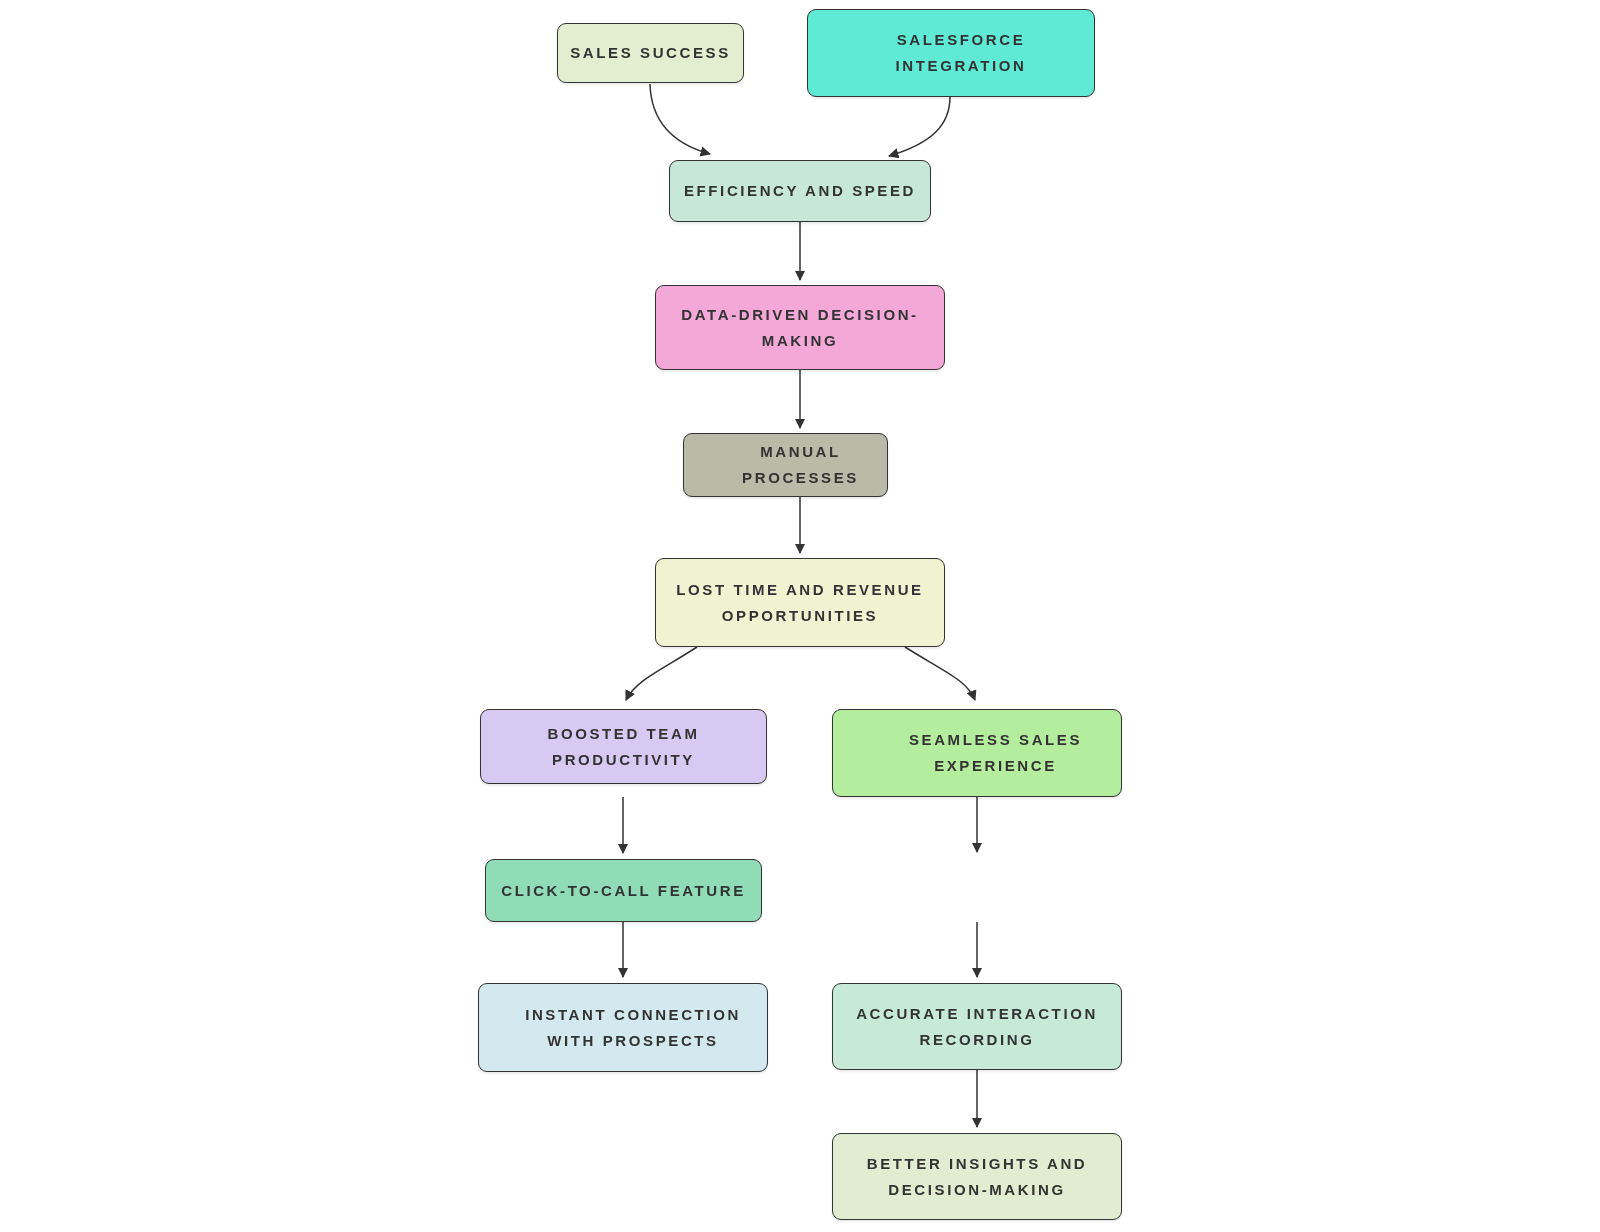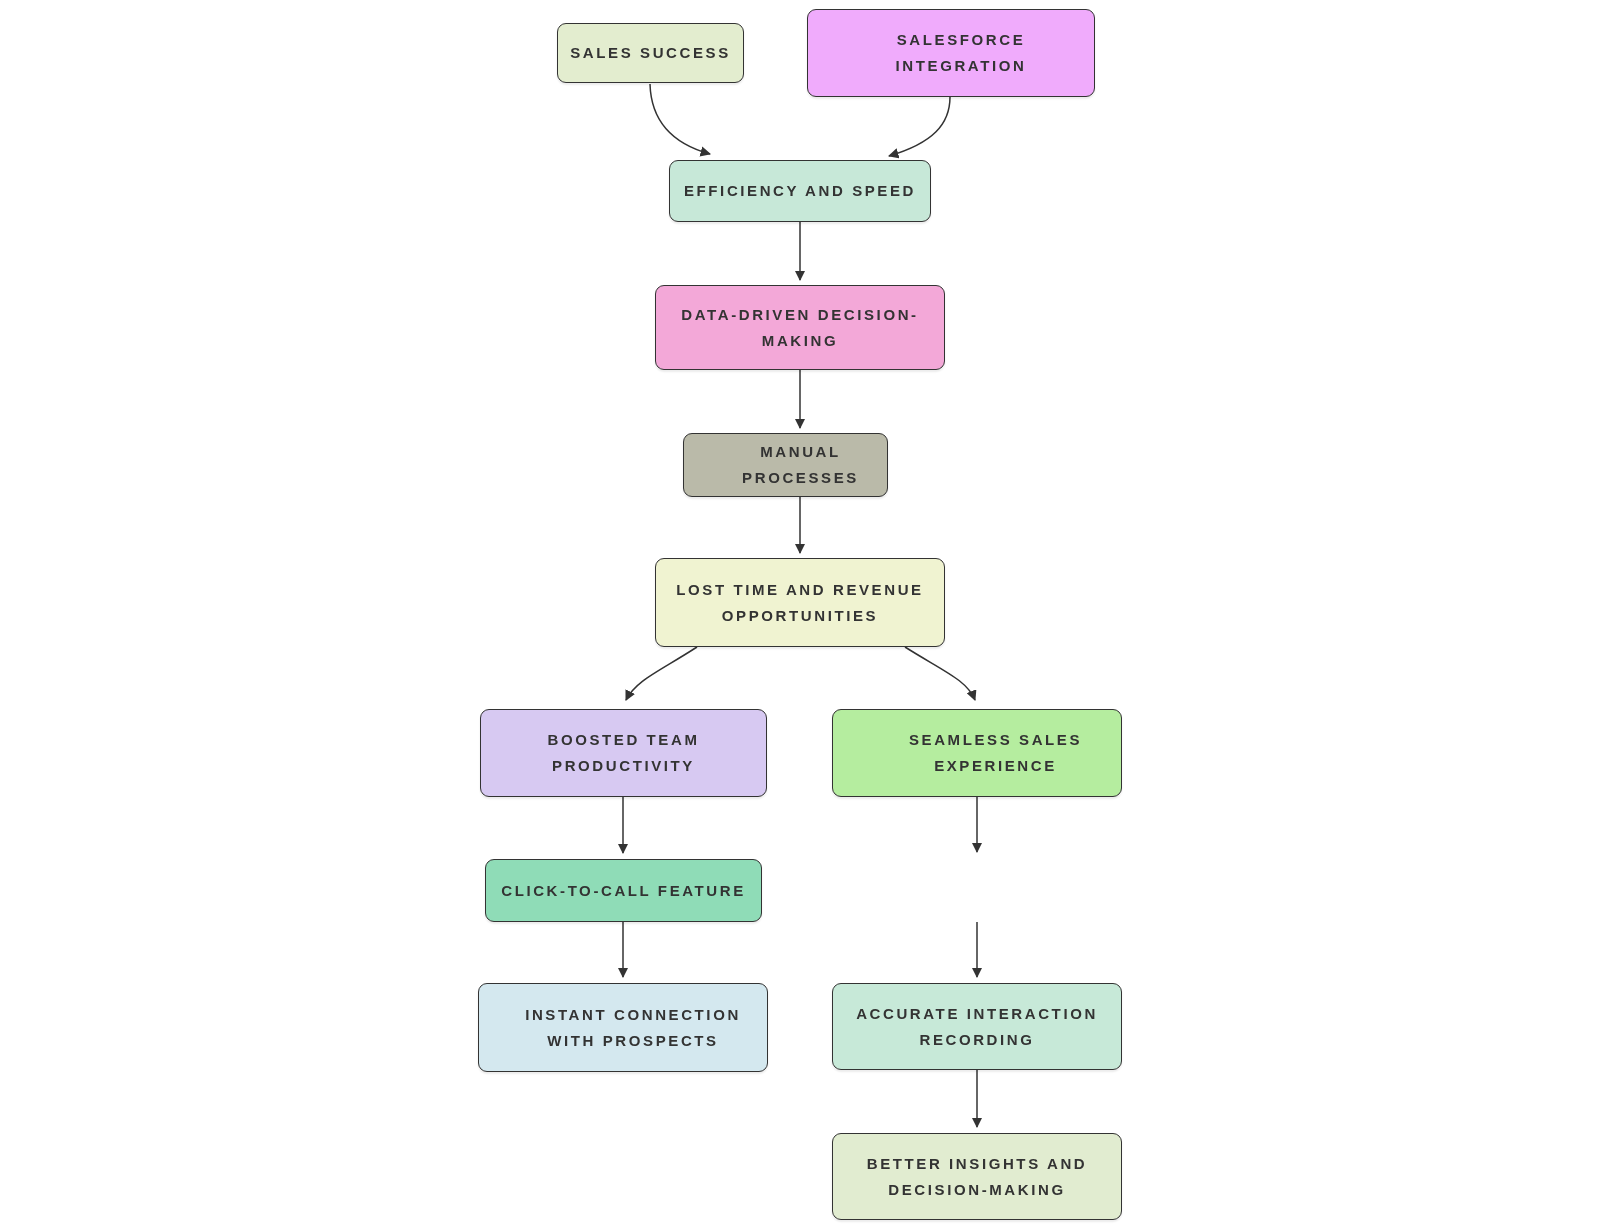--- a/index.html
+++ b/index.html
@@ -29,21 +29,21 @@
     line-height:26px;
     box-shadow:0 2px 2px rgba(0,0,0,0.08);
   }
   
   .n0 {left:557px; top:23px;  width:187px; height:60px;}
   .n1 {left:807px; top:9px;   width:288px; height:88px;}
   .n2 {left:669px; top:160px; width:262px; height:62px;}
   .n3 {left:655px; top:285px; width:290px; height:85px;}
   .n4 {left:683px; top:433px; width:205px; height:64px;padding-left:30px;}
   .n5 {left:655px; top:558px; width:290px; height:89px;}
-  .n6 {left:480px; top:709px; width:287px; height:88px;}
+  .n6 {left:480px; top:709px; width:287px; height:75px;}
   .n7 {left:832px; top:709px; width:290px; height:88px;padding-left:37px;}
   .n8 {left:485px; top:859px; width:277px; height:63px;align-items:center;}
   .n9 {left:883px; top:858px; width:187px; height:64px;}
   .n10{left:478px; top:983px; width:290px; height:89px;padding-left:20px;}
   .n11{left:832px; top:983px; width:290px; height:87px;}
   .n12{left:832px; top:1133px;width:290px; height:87px;}
 </style>
 </head>
 <body>
 
@@ -66,21 +66,21 @@
     <path class="edge" d="M977,797 L977,852" marker-end="url(#arrowhead)"></path>
     <path class="edge" d="M623,922 L623,977" marker-end="url(#arrowhead)"></path>
     <path class="edge" d="M977,922 L977,977" marker-end="url(#arrowhead)"></path>
     <path class="edge" d="M977,1070 L977,1127" marker-end="url(#arrowhead)"></path>
   </svg>
 
   <div class="node n0" style="background-color: rgb(227, 237, 207);">
     <span>SALES SUCCESS</span>
   </div>
 
-  <div class="node n1" style="background-color: #f0abfc; padding-left: 20px;">
+  <div class="node n1" style="background-color: #5eead4; padding-left: 20px;">
     <span>SALESFORCE</span>
     <span>INTEGRATION</span>
   </div>
 
   <div class="node n2" style="background-color: rgb(199, 232, 216);">
     <span>EFFICIENCY AND SPEED</span>
   </div>
 
   <div class="node n3" style="background-color: rgb(243, 168, 216);">
     <span>DATA-DRIVEN DECISION-</span>

